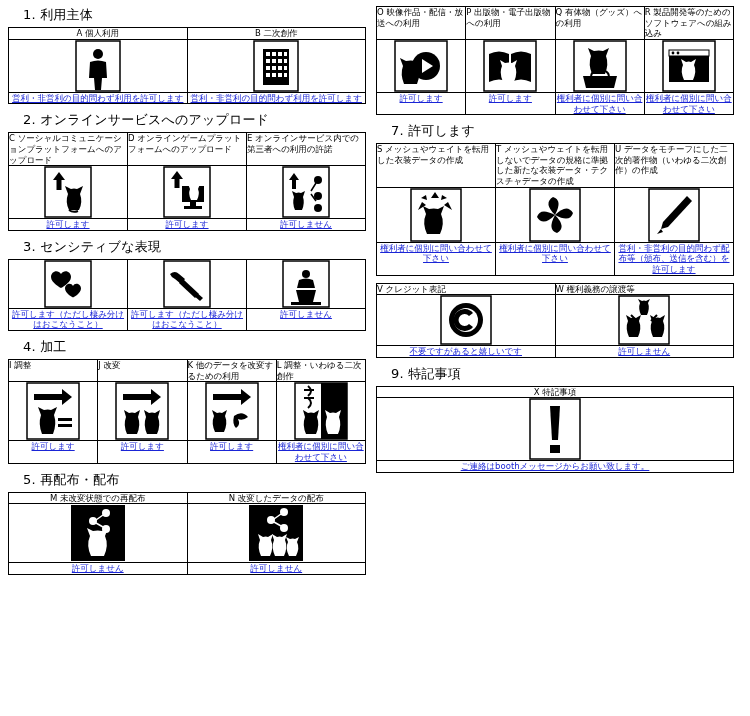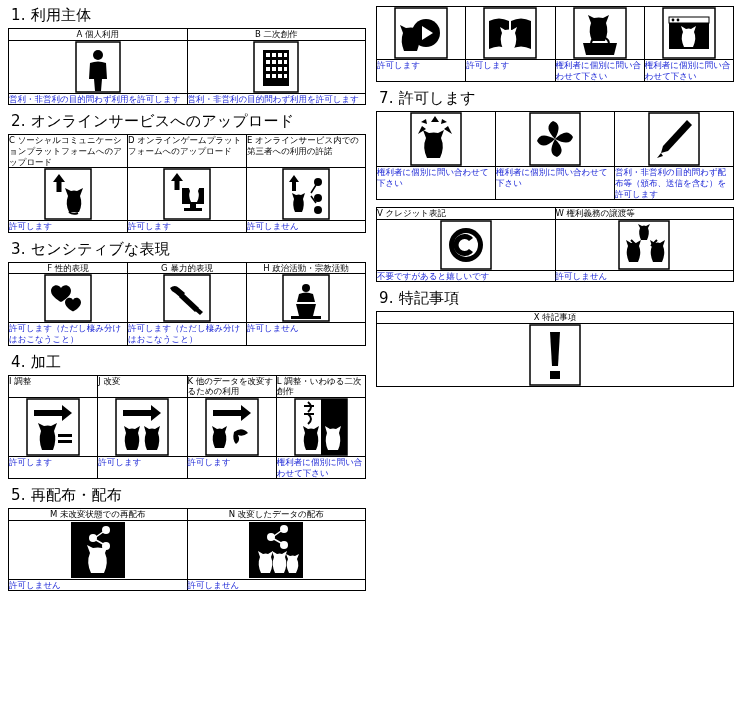--- a/index.html
+++ b/index.html
@@ -21,22 +21,22 @@
     display: flex;
     gap: 10px;
   }
   .col {
     width: 358px;
     display: flex;
     flex-direction: column;
   }
   .section { margin-bottom: 7px; }
   .sec-title {
-    font-size: 15px;
-    margin: 0 0 3px 3px;
+    font-size: 13px;
+    margin: 0 0 3px 15px;
     letter-spacing: 0.2px;
   }
   table.grid {
     border-collapse: collapse;
     width: 100%;
     table-layout: fixed;
   }
   table.grid td, table.grid th {
     border: 1px solid #000;
     vertical-align: top;
@@ -53,21 +53,23 @@
   .hdr.center { text-align: center; margin-left: 24px; }
   .icon-cell {
     text-align: center;
     padding: 4px 2px 3px 2px;
     background: #fff;
   }
   .permit {
     color: #1a25d6;
     font-size: 8.5px;
     line-height: 1.25;
+    text-align: center;
     padding: 2px 3px 3px 3px;
+    text-decoration: underline;
   }
   .art {
     display: block;
     margin: 0 auto;
   }
 </style>
 </head>
 <body>
 
 <div class="page">
@@ -193,34 +195,20 @@
         </table>
     </div>
 
     <div class="section">
       <div class="sec-title">
         <span>3.</span>
         <span>センシティブな表現</span>
       </div>
       <table class="grid">
         <tbody>
-            <tr>
-          <th class="hdr center" style="width:33.33%">
-            <span>F</span>
-            <span>性的表現</span>
-          </th>
-          <th class="hdr center" style="width:33.33%">
-            <span>G</span>
-            <span>暴力的表現</span>
-          </th>
-          <th class="hdr center" style="width:33.34%">
-            <span>H</span>
-            <span>政治活動・宗教活動</span>
-          </th>
-        </tr>
         <tr>
           <td class="icon-cell">
             <svg class="art" width="58" height="48" viewBox="0 0 58 48">
               <rect x="6" y="1" width="46" height="46" fill="#fff" stroke="#000" stroke-width="1.5"></rect>
               <path d="M22 14 c-3 -5 -10 -3 -10 3 c0 6 10 11 10 11 c0 0 10 -5 10 -11 c0 -6 -7 -8 -10 -3 z" fill="#000"></path>
               <path d="M34 26 c-2 -4 -8 -2 -8 2.5 c0 5 8 9 8 9 c0 0 8 -4 8 -9 c0 -4.5 -6 -6.5 -8 -2.5 z" fill="#000"></path>
             </svg>
           </td>
           <td class="icon-cell">
             <svg class="art" width="58" height="48" viewBox="0 0 58 48">
@@ -370,20 +358,38 @@
         </table>
     </div>
 
   </div>
 
   <div class="col">
 
     <div class="section">
       <table class="grid">
         <tbody>
+            <tr>
+          <th class="hdr" style="width:25%">
+            <span>O</span>
+            <span>映像作品・配信・放送への利用</span>
+          </th>
+          <th class="hdr" style="width:25%">
+            <span>P</span>
+            <span>出版物・電子出版物への利用</span>
+          </th>
+          <th class="hdr" style="width:25%">
+            <span>Q</span>
+            <span>有体物（グッズ）への利用</span>
+          </th>
+          <th class="hdr" style="width:25%">
+            <span>R</span>
+            <span>製品開発等のためのソフトウェアへの組み込み</span>
+          </th>
+        </tr>
         <tr>
           <td class="icon-cell">
             <svg class="art" width="62" height="52" viewBox="0 0 62 52">
               <rect x="5" y="1" width="52" height="50" fill="#fff" stroke="#000" stroke-width="1.5"></rect>
               <path d="M14 44 q-4 -10 -1 -18 l-3 -8 l6 3 q5 -1 9 0 l6 -3 l-3 8 q3 8 -1 18 z" fill="#000"></path>
               <circle cx="36" cy="26" r="14" fill="#000"></circle>
               <path d="M32 19 l11 7 l-11 7 z" fill="#fff"></path>
             </svg>
           </td>
           <td class="icon-cell">
@@ -423,20 +429,34 @@
         </table>
     </div>
 
     <div class="section">
       <div class="sec-title">
         <span>7.</span>
         <span>許可します</span>
       </div>
       <table class="grid">
         <tbody>
+            <tr>
+          <th class="hdr" style="width:33.33%">
+            <span>S</span>
+            <span>メッシュやウェイトを転用した衣装データの作成</span>
+          </th>
+          <th class="hdr" style="width:33.33%">
+            <span>T</span>
+            <span>メッシュやウェイトを転用しないでデータの規格に準拠した新たな衣装データ・テクスチャデータの作成</span>
+          </th>
+          <th class="hdr" style="width:33.34%">
+            <span>U</span>
+            <span>データをモチーフにした二次的著作物（いわゆる二次創作）の作成</span>
+          </th>
+        </tr>
         <tr>
           <td class="icon-cell">
             <svg class="art" width="62" height="54" viewBox="0 0 62 54">
               <rect x="6" y="1" width="50" height="52" fill="#fff" stroke="#000" stroke-width="1.5"></rect>
               <path d="M22 46 q-5 -11 -1 -20 l-3 -8 l6 3 q5 -1 9 0 l6 -3 l-3 8 q4 9 -1 20 z" fill="#000"></path>
               <path d="M16 10 l5 -3 l1 5 z M42 10 l-5 -3 l-1 5 z M30 4 l4 6 h-8 z" fill="#000"></path>
               <path d="M13 22 l4 -8 l4 3 z M47 22 l-4 -8 l-4 3 z" fill="#000"></path>
             </svg>
           </td>
           <td class="icon-cell">
@@ -522,18 +542,21 @@
         </tr>
         <tr>
           <td class="icon-cell">
             <svg class="art" width="66" height="62" viewBox="0 0 66 62">
               <rect x="8" y="1" width="50" height="60" fill="#fff" stroke="#000" stroke-width="1.5"></rect>
               <path d="M28 8 h10 l-2 34 h-6 z" fill="#000"></path>
               <rect x="28" y="47" width="10" height="8" fill="#000"></rect>
             </svg>
           </td>
         </tr>
+        <tr>
+          <td class="permit">ご連絡はboothメッセージからお願い致します。</td>
+        </tr>
       </tbody>
         </table>
     </div>
 
   </div>
 </div>
 
 </body></html>

